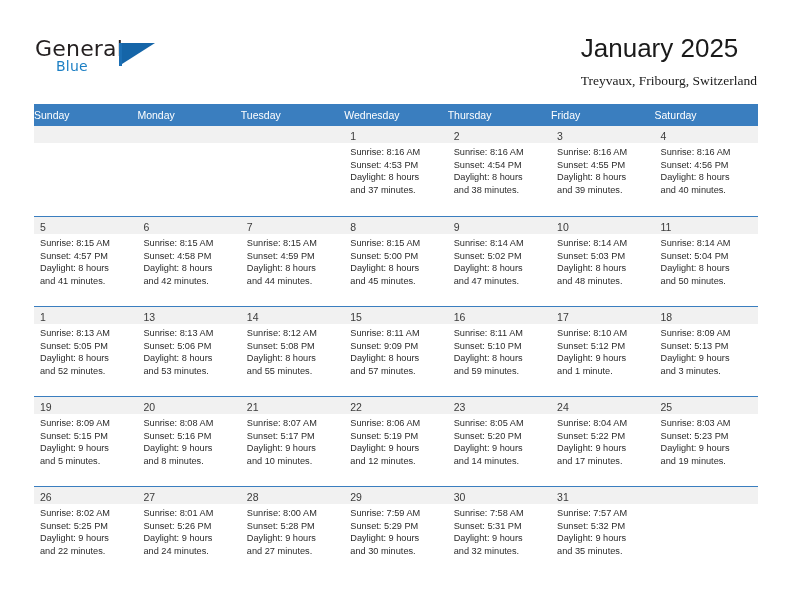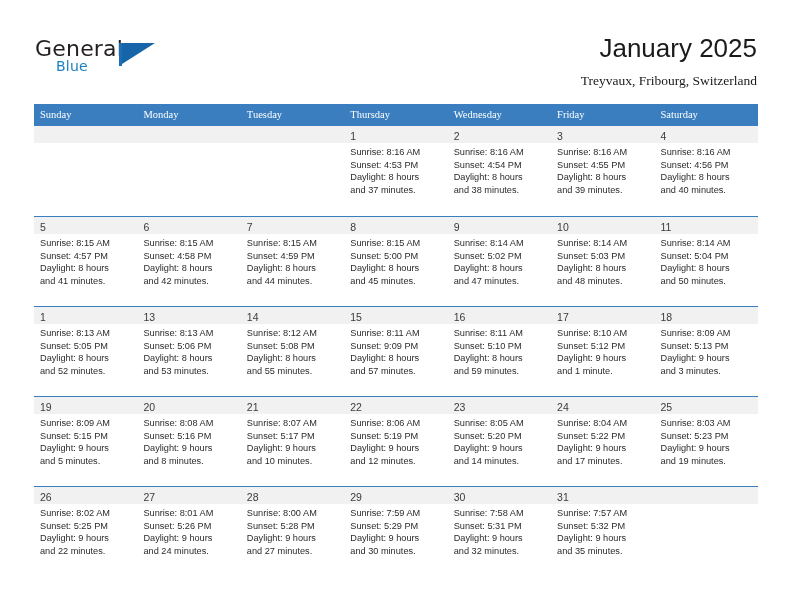--- a/index.html
+++ b/index.html
@@ -76,21 +76,20 @@
     width: 0;
     height: 0;
     border-left: 33px solid #1565a8;
     border-bottom: 21px solid transparent;
   }
 
   .title-block {
     position: absolute;
     right: 35px;
     top: 32px;
-    text-align: right;
   }
   .cal-title {
     font-size: 26px;
     font-weight: normal;
     color: #1a1a1a;
     line-height: 32px;
     font-family: "Liberation Sans", sans-serif;
   }
   .cal-subtitle {
     margin-top: 8px;
@@ -110,23 +109,22 @@
   .weekday-row {
     display: flex;
     background: #3a7ebf;
     height: 22px;
   }
   .weekday {
     flex: 1 1 0;
     color: #ffffff;
     font-size: 10.5px;
     line-height: 22px;
-    padding-left: 6px;
     box-sizing: border-box;
-    font-family: Liberation Serif, serif;
+    font-family: Liberation Sans, sans-serif;
     white-space: nowrap;
     overflow: hidden;
   }
   .week-row {
     display: flex;
     border-top: 1px solid #3a7ebf;
     height: 90px;
     box-sizing: border-box;
   }
   .week-row.first {
@@ -185,22 +183,22 @@
       <div class="cal-subtitle">Treyvaux, Fribourg, Switzerland</div>
     </div>
 
   </div>
 
   <div class="calendar">
     <div class="weekday-row">
         <div class="weekday">Sunday</div>
         <div class="weekday">Monday</div>
         <div class="weekday">Tuesday</div>
+        <div class="weekday">Wednesday</div>
         <div class="weekday">Thursday</div>
-        <div class="weekday">Wednesday</div>
         <div class="weekday">Friday</div>
         <div class="weekday">Saturday</div>
       </div>
     <div class="weeks">
         <div class="week-row first">
           <div class="day-cell empty">
             <div class="daynum-strip"><span class="daynum"></span></div>
           </div>
           <div class="day-cell empty">
             <div class="daynum-strip"><span class="daynum"></span></div>

